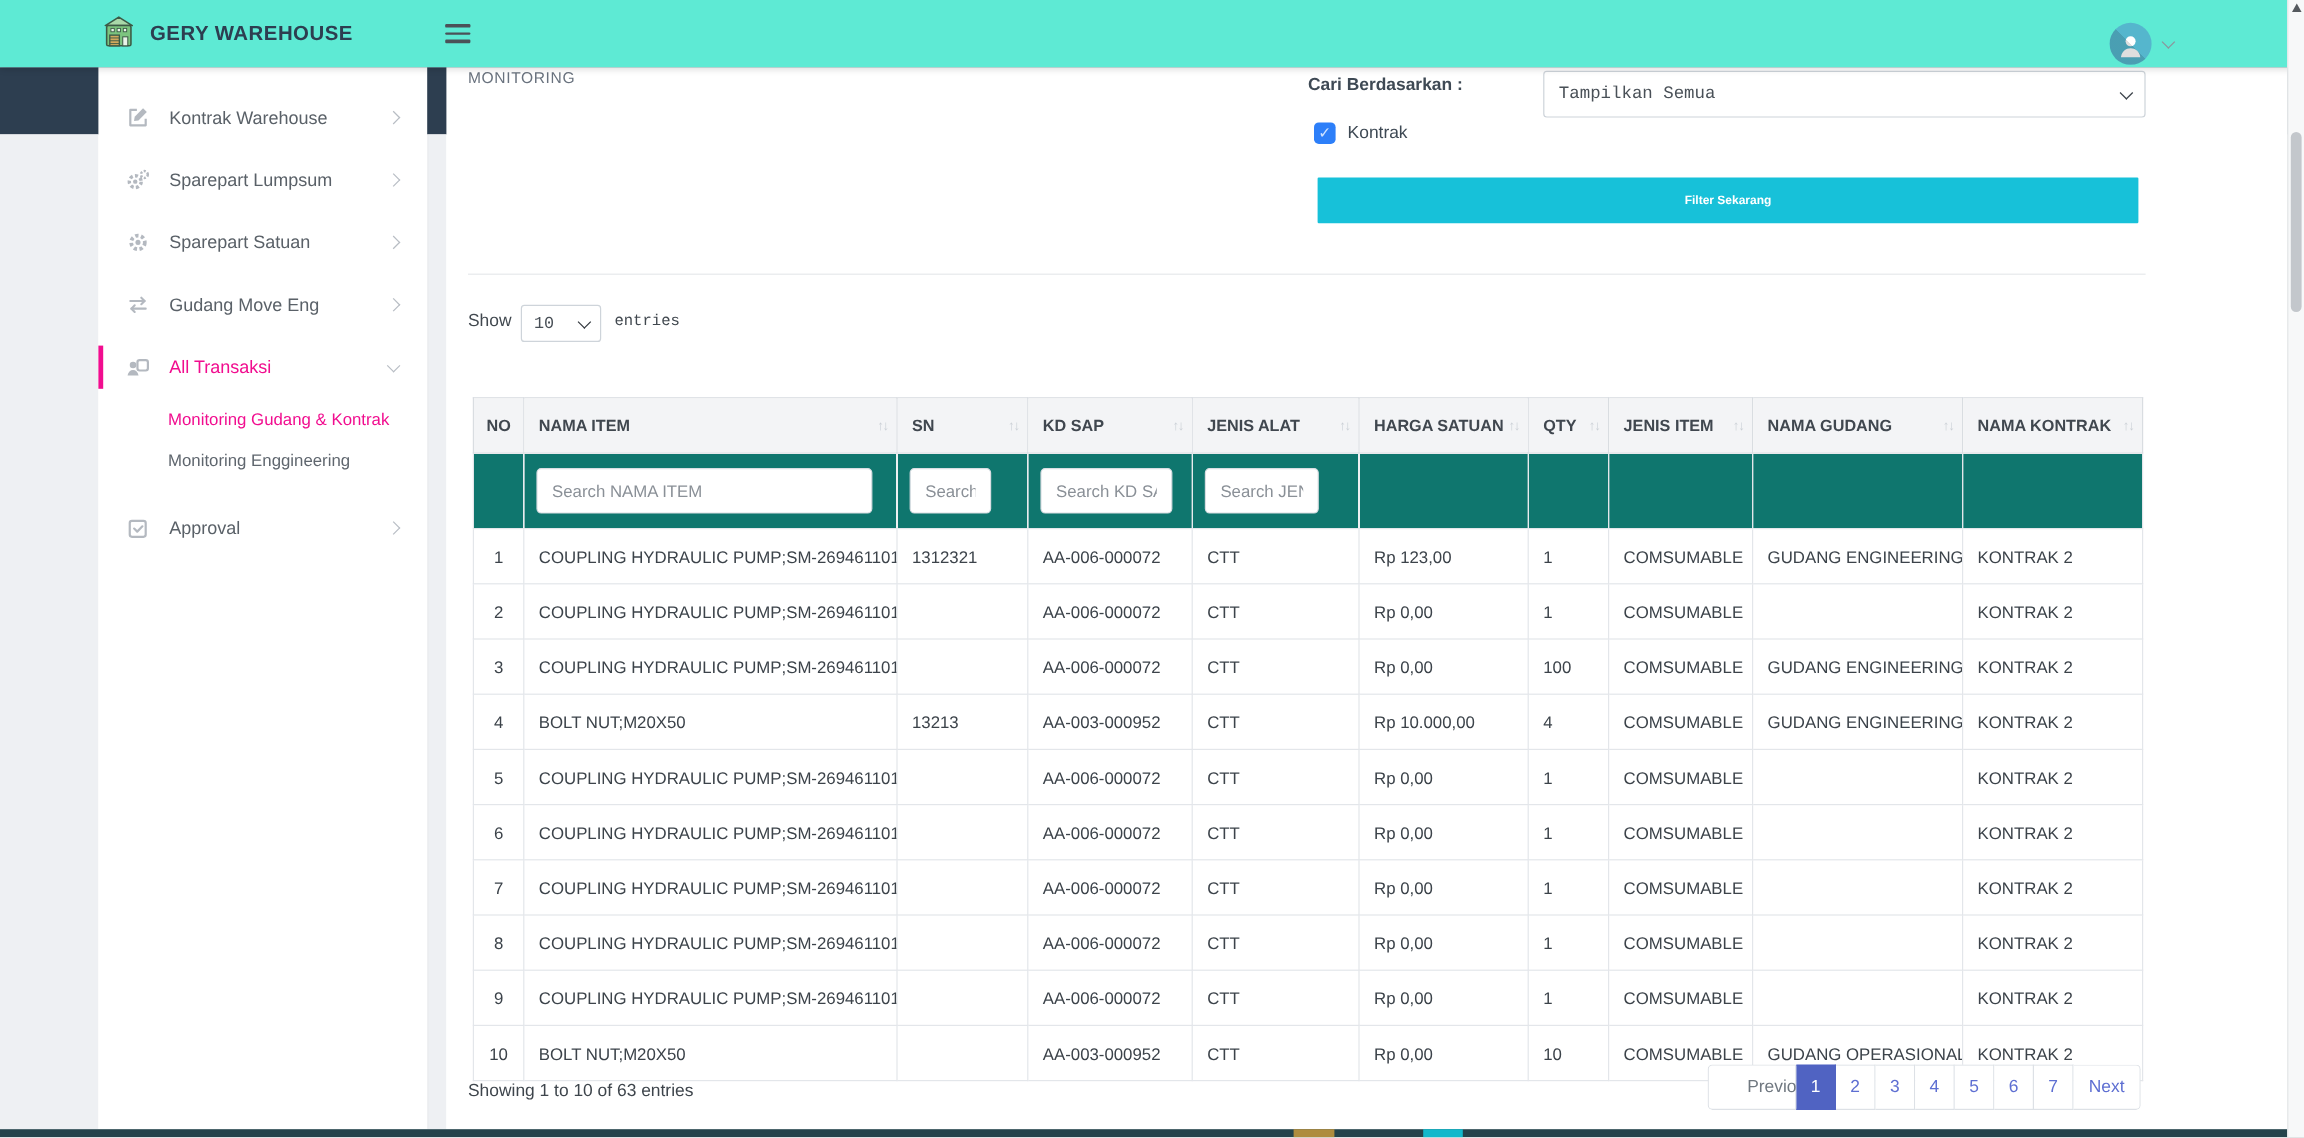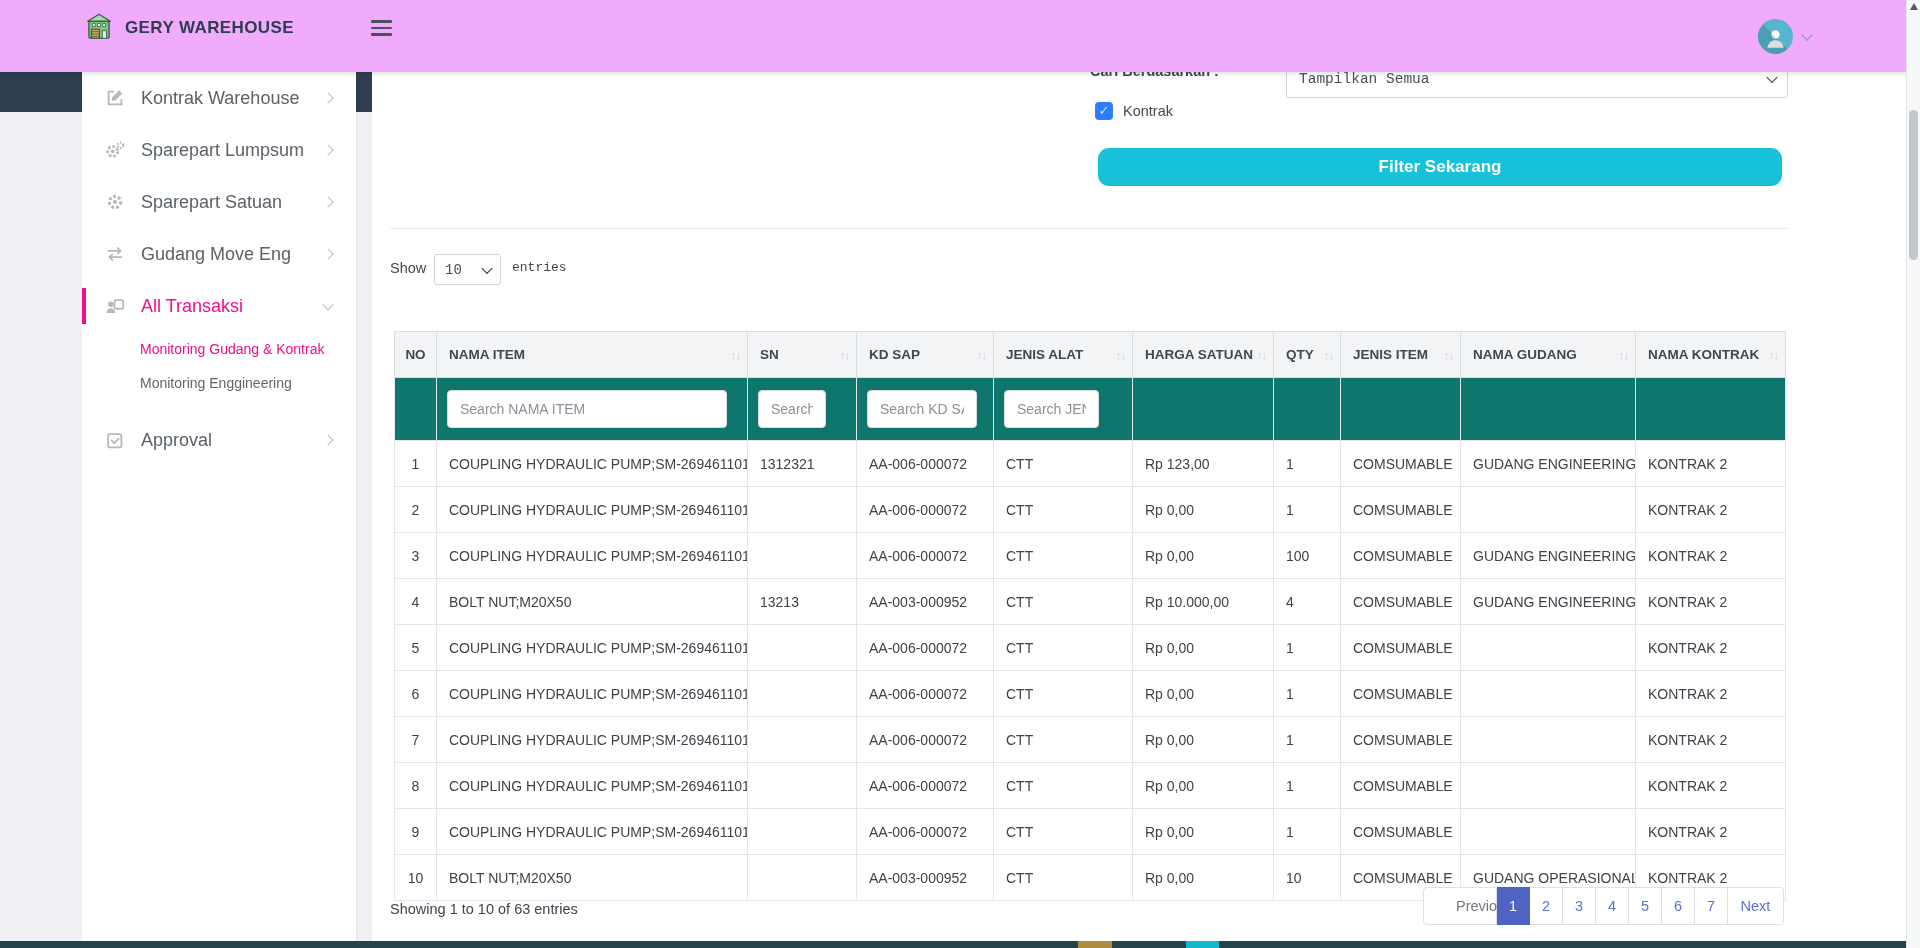--- a/index.html
+++ b/index.html
@@ -1,21 +1,21 @@
 <!DOCTYPE html>
 <html><head>
 <meta charset="utf-8">
 <style>
   * { margin:0; padding:0; box-sizing:border-box; }
   html,body { width:1920px; height:948px; overflow:hidden; background:#fff;
     font-family:"Liberation Sans", sans-serif; }
   #app { position:relative; width:1920px; height:948px; background:#fff; overflow:hidden; }
 
   
-  .navbar { position:absolute; top:0; left:0; width:1920px; height:72px; background:#f0abfc;
+  .navbar { position:absolute; top:0; left:0; width:1920px; height:56px; background:#5eead4;
     z-index:30; box-shadow:0 2px 5px rgba(0,0,0,.12); }
   .brand { position:absolute; left:84px; top:0; height:56px; display:flex; align-items:center; gap:11px; }
   .brand-title { font-size:17px; font-weight:bold; color:#2d3e50; letter-spacing:.4px; }
   .hamburger { position:absolute; left:371px; top:16px; width:24px; height:24px; cursor:pointer; }
   .hamburger span { display:block; width:21px; height:2.6px; background:#4b5158; margin:4px 0; border-radius:1px; }
   .avatar { position:absolute; left:1758px; top:19px; width:35px; height:35px; border-radius:50%;
     background:#55b6cd; overflow:hidden; cursor:pointer; }
   .avatar::after { content:''; position:absolute; inset:0;
     background:linear-gradient(45deg, rgba(0,0,0,.13) 50%, transparent 50%); }
   .avatar svg { position:absolute; left:4px; top:5px; width:27px; height:27px; }
@@ -37,21 +37,21 @@
   .scroll-up { position:absolute; top:3px; left:3px; width:0; height:0;
     border-left:4px solid transparent; border-right:4px solid transparent; border-bottom:7px solid #55595e; }
   .scroll-thumb { position:absolute; top:110px; left:2px; width:9px; height:150px; background:#c3c7cc; border-radius:5px; }
 
   
   .sidebar { position:absolute; top:56px; left:82px; width:274px; height:885px; background:#fff;
     z-index:10; padding-top:16px; box-shadow:1px 0 2px rgba(0,0,0,.05); }
   .side-item { position:relative; height:52px; display:flex; align-items:center; padding-left:22px; cursor:pointer; }
   .side-icon { width:22px; height:22px; margin-right:15px; color:#b4b9c0; flex:none; }
   .side-icon svg { width:22px; height:22px; display:block; }
-  .side-label { font-size:18px; color:#5a6168; }
+  .side-label { font-size:15px; color:#5a6168; }
   .side-chevron { position:absolute; right:24px; top:50%; width:8px; height:8px;
     border-right:1.7px solid #b8bdc4; border-bottom:1.7px solid #b8bdc4;
     transform:translateY(-50%) rotate(-45deg); }
   .side-chevron.down { transform:translateY(-65%) rotate(45deg); }
   .side-item.active .side-label { color:#f10d8f; }
   .side-item.active::before { content:''; position:absolute; left:0; top:8px; width:4px; height:36px; background:#f10d8f; }
   .sub-item { height:34px; display:flex; align-items:center; padding-left:58px; font-size:14px;
     color:#5f666e; cursor:pointer; }
   .sub-item.active { color:#f10d8f; }
   .side-gap { height:14px; }
@@ -65,21 +65,21 @@
   .select-wrap { position:absolute; border:1px solid #ced4da; border-radius:3px; background:#fff; }
   .select-wrap select { appearance:none; -webkit-appearance:none; border:0; outline:0; width:100%; height:100%;
     background:transparent; font-family:Liberation Mono, monospace; font-size:14.5px; color:#495057; padding:0 26px 0 12px; }
   .select-wrap .caret { position:absolute; right:11px; top:50%; transform:translateY(-70%) rotate(45deg);
     border-color:#3c434a; }
   .filter-select { left:914px; top:3px; width:502px; height:39px; }
   .checkbox { position:absolute; left:723px; top:46px; width:18px; height:18px; border-radius:4px;
     background:#2d7ff9; color:#cfe3ff; font-size:13px; line-height:18px; text-align:center; cursor:pointer; }
   .checkbox-label { position:absolute; left:751px; top:47px; font-size:14.5px; color:#3e4954; }
   .filter-button { position:absolute; left:726px; top:92px; width:684px; height:38px; background:#17c1d9;
-    border:none; border-radius:11px; color:#fff; font-family:inherit; font-size:17px; font-weight:bold;
+    border:none; border-radius:1px; color:#fff; font-family:inherit; font-size:10px; font-weight:bold;
     cursor:pointer; }
   .divider { position:absolute; left:18px; top:172px; width:1398px; height:0; border-top:1px solid #e7e9eb; }
 
   .show-label { position:absolute; left:18px; top:204px; font-size:14.5px; color:#41484f; }
   .length-select { left:62px; top:198px; width:67px; height:31px; }
   .length-select select { font-size:14px; padding:0 22px 0 10px; }
   .length-select .caret { right:9px; border-color:#2f353b; }
   .entries-label { position:absolute; left:140px; top:204px; font-size:13px; color:#41484f;font-family:Liberation Mono, monospace; }
 
   

